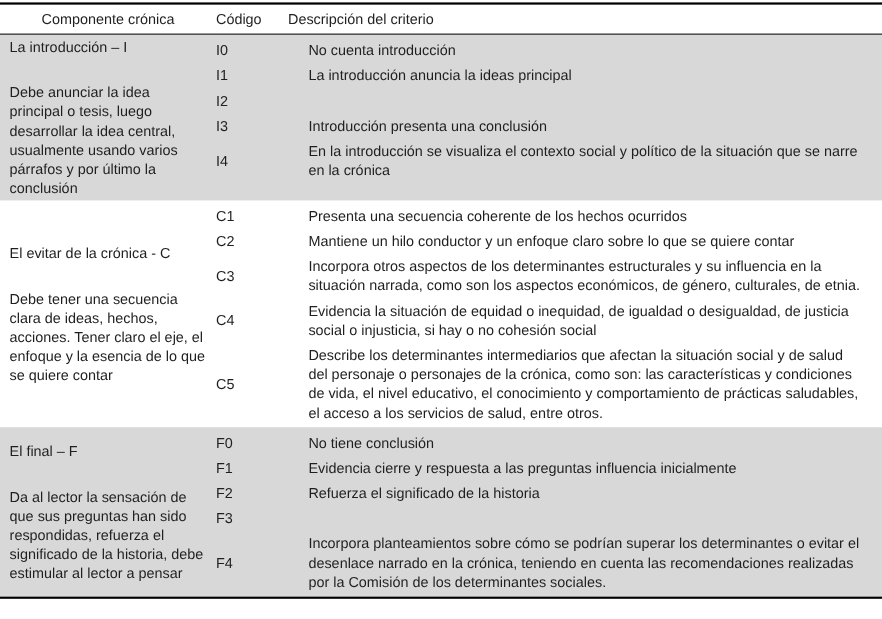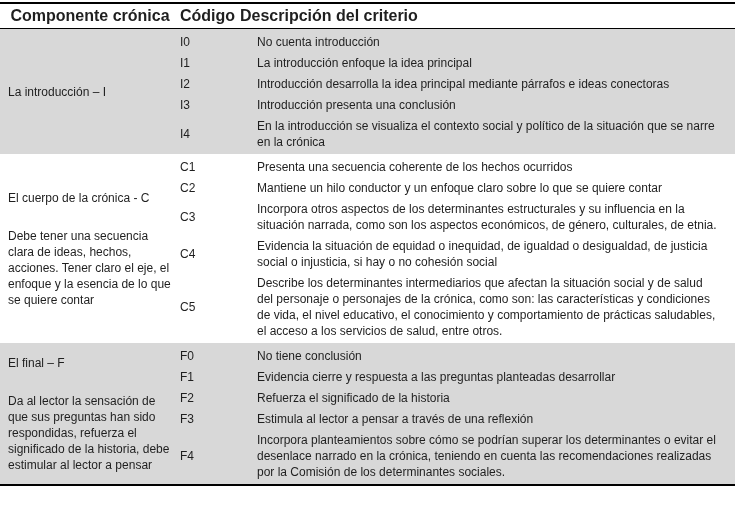--- a/index.html
+++ b/index.html
@@ -23,21 +23,21 @@
     line-height: 16px;
   }
   
   .header-row {
     display: flex;
     align-items: center;
     border-bottom: 1px solid #000;
     padding: 4px 0 4px 0;
     background: #ffffff;
   }
-  .th { font-size: 16px; font-weight: bold; }
+  .th { font-size: 12px; }
   .th-comp  { width: 180px; text-align: center; }
   .th-code  { width: 60px;  }
   .th-desc  { flex: 1;      text-align: left; }
 
   
   .band { display: flex; }
   .band.shaded { background: #d8d8d8; }
 
   .left-cell {
     box-sizing: border-box;
@@ -79,48 +79,48 @@
 
   <div class="header-row">
     <div class="th th-comp">Componente crónica</div>
     <div class="th th-code">Código</div>
     <div class="th th-desc">Descripción del criterio</div>
   </div>
 
   <section class="band shaded">
     <div class="left-cell">
       <div class="comp-title">La introducción – I</div>
+      <div class="comp-desc">Debe anunciar la idea principal o tesis, luego desarrollar la idea central, usualmente usando varios párrafos y por último la conclusión</div>
     </div>
     <div class="rows">
       <div class="crit-row">
         <div class="code">I0</div>
         <div class="desc">No cuenta introducción</div>
       </div>
       <div class="crit-row">
         <div class="code">I1</div>
-        <div class="desc">La introducción enfoque la idea principal</div>
+        <div class="desc">La introducción anuncia la ideas principal</div>
       </div>
       <div class="crit-row">
         <div class="code">I2</div>
-        <div class="desc">Introducción desarrolla la idea principal mediante párrafos e ideas conectoras</div>
       </div>
       <div class="crit-row">
         <div class="code">I3</div>
         <div class="desc">Introducción presenta una conclusión</div>
       </div>
       <div class="crit-row">
         <div class="code">I4</div>
         <div class="desc">En la introducción se visualiza el contexto social y político de la situación que se narre en la crónica</div>
       </div>
     </div>
   </section>
 
   <section class="band">
     <div class="left-cell">
-      <div class="comp-title">El cuerpo  de la crónica - C</div>
+      <div class="comp-title">El evitar  de la crónica - C</div>
       <div class="comp-desc">Debe tener una secuencia clara de ideas, hechos, acciones. Tener claro el eje, el enfoque y la esencia de lo que se quiere contar</div>
     </div>
     <div class="rows">
       <div class="crit-row">
         <div class="code">C1</div>
         <div class="desc">Presenta una secuencia coherente de los hechos ocurridos</div>
       </div>
       <div class="crit-row">
         <div class="code">C2</div>
         <div class="desc">Mantiene un hilo conductor y un enfoque claro sobre lo que se quiere contar</div>
@@ -145,29 +145,28 @@
       <div class="comp-title">El final – F</div>
       <div class="comp-desc">Da al lector la sensación de que sus preguntas han sido respondidas,  refuerza el significado de la historia, debe estimular al lector a pensar</div>
     </div>
     <div class="rows">
       <div class="crit-row">
         <div class="code">F0</div>
         <div class="desc">No tiene conclusión</div>
       </div>
       <div class="crit-row">
         <div class="code">F1</div>
-        <div class="desc">Evidencia cierre y respuesta a las preguntas planteadas desarrollar</div>
+        <div class="desc">Evidencia cierre y respuesta a las preguntas influencia inicialmente</div>
       </div>
       <div class="crit-row">
         <div class="code">F2</div>
         <div class="desc">Refuerza el significado de la historia</div>
       </div>
       <div class="crit-row">
         <div class="code">F3</div>
-        <div class="desc">Estimula al lector a pensar a través de una reflexión</div>
       </div>
       <div class="crit-row">
         <div class="code">F4</div>
         <div class="desc">Incorpora planteamientos sobre cómo se podrían superar los determinantes o evitar el desenlace narrado en la crónica, teniendo en cuenta las recomendaciones realizadas por la Comisión de los determinantes sociales.</div>
       </div>
     </div>
   </section>
 
 </div>
 

